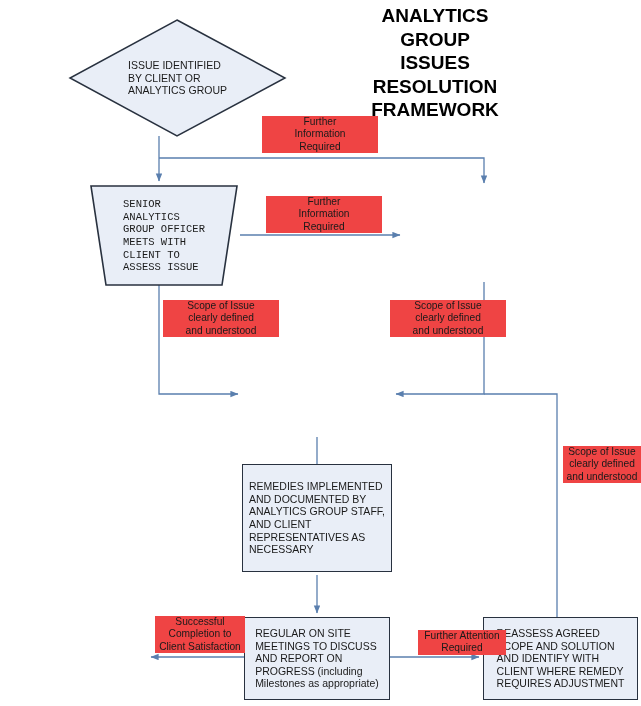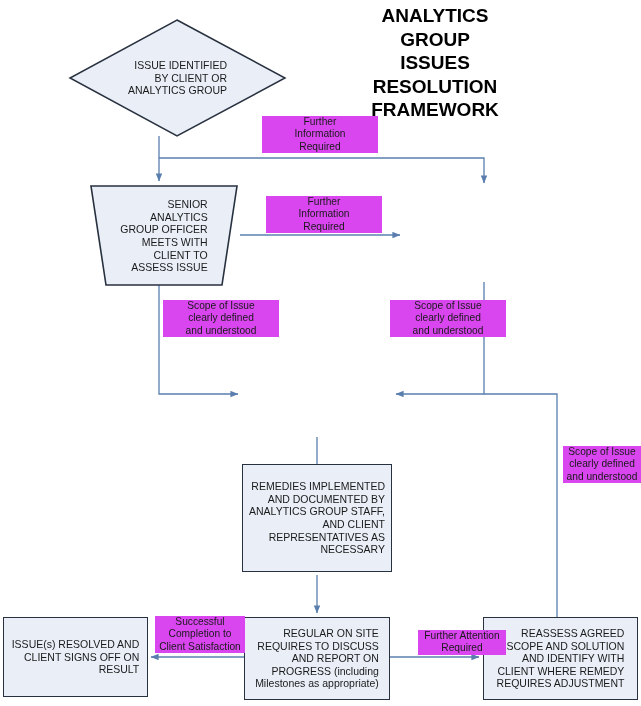--- a/index.html
+++ b/index.html
@@ -7,21 +7,21 @@
     width:641px;height:706px;position:relative;overflow:hidden;
     font-family:"Liberation Sans", sans-serif;
     -webkit-font-smoothing:antialiased;
   }
   #canvas{position:absolute;left:0;top:0;width:641px;height:706px;}
   svg.layer{position:absolute;left:0;top:0;width:641px;height:706px;}
 
   .node{
     position:absolute;
     display:flex;align-items:center;justify-content:center;
-    text-align:right;
+    text-align:left;
     color:#1a1a1a;
     font-size:10.5px;
     line-height:12.6px;
     box-sizing:border-box;
     z-index:3;
   }
   .node .txt{padding:0 4px;white-space:pre-line;}
 
   .rect{
     background:#e9eef7;
@@ -44,21 +44,21 @@
   }
 
   .edge-label{
     position:absolute;
     color:#1a1a1a;
     font-size:10.2px;
     line-height:12.4px;
     text-align:center;
     white-space:pre-line;
     z-index:5;
-    background:#d946ef;
+    background:#ef4444;
   }
 </style>
 </head>
 <body>
 
 <div id="canvas">
 
   <svg class="layer" viewBox="0 0 641 706">
     <defs>
       <marker id="ah" markerWidth="9" markerHeight="9" refX="7.6" refY="3.2" orient="auto" markerUnits="userSpaceOnUse">
@@ -99,49 +99,44 @@
 ISSUES
 RESOLUTION
 FRAMEWORK</div>
 
   <div class="node diabox" style="left:90px;top:45px;width:175px;height:66px;">
     <span class="txt">ISSUE IDENTIFIED
 BY CLIENT OR
 ANALYTICS GROUP</span>
   </div>
 
-  <div class="node trapbox" style="left:94px;top:190px;width:140px;height:92px;">
+  <div class="node trapbox" style="left:94px;top:190px;width:140px;height:92px;font-family:Liberation Mono, monospace;">
     <span class="txt">SENIOR
 ANALYTICS
 GROUP OFFICER
 MEETS WITH
 CLIENT TO
 ASSESS ISSUE</span>
   </div>
 
 
 
   <div class="node rect" style="left:242px;top:464px;width:150px;height:108px;">
     <span class="txt">REMEDIES IMPLEMENTED
 AND DOCUMENTED BY
 ANALYTICS GROUP STAFF,
 AND CLIENT
 REPRESENTATIVES AS
 NECESSARY</span>
   </div>
 
-  <div class="node rect" style="left:3px;top:617px;width:145px;height:80px;">
-    <span class="txt">ISSUE(s) RESOLVED AND
-CLIENT SIGNS OFF ON
-RESULT</span>
-  </div>
 
   <div class="node rect" style="left:244px;top:617px;width:146px;height:83px;">
     <span class="txt">REGULAR ON SITE
-REQUIRES TO DISCUSS
+MEETINGS TO DISCUSS
 AND REPORT ON
 PROGRESS (including
 Milestones as appropriate)</span>
   </div>
 
   <div class="node rect" style="left:483px;top:617px;width:155px;height:83px;">
     <span class="txt">REASSESS AGREED
 SCOPE AND SOLUTION
 AND IDENTIFY WITH
 CLIENT WHERE REMEDY

